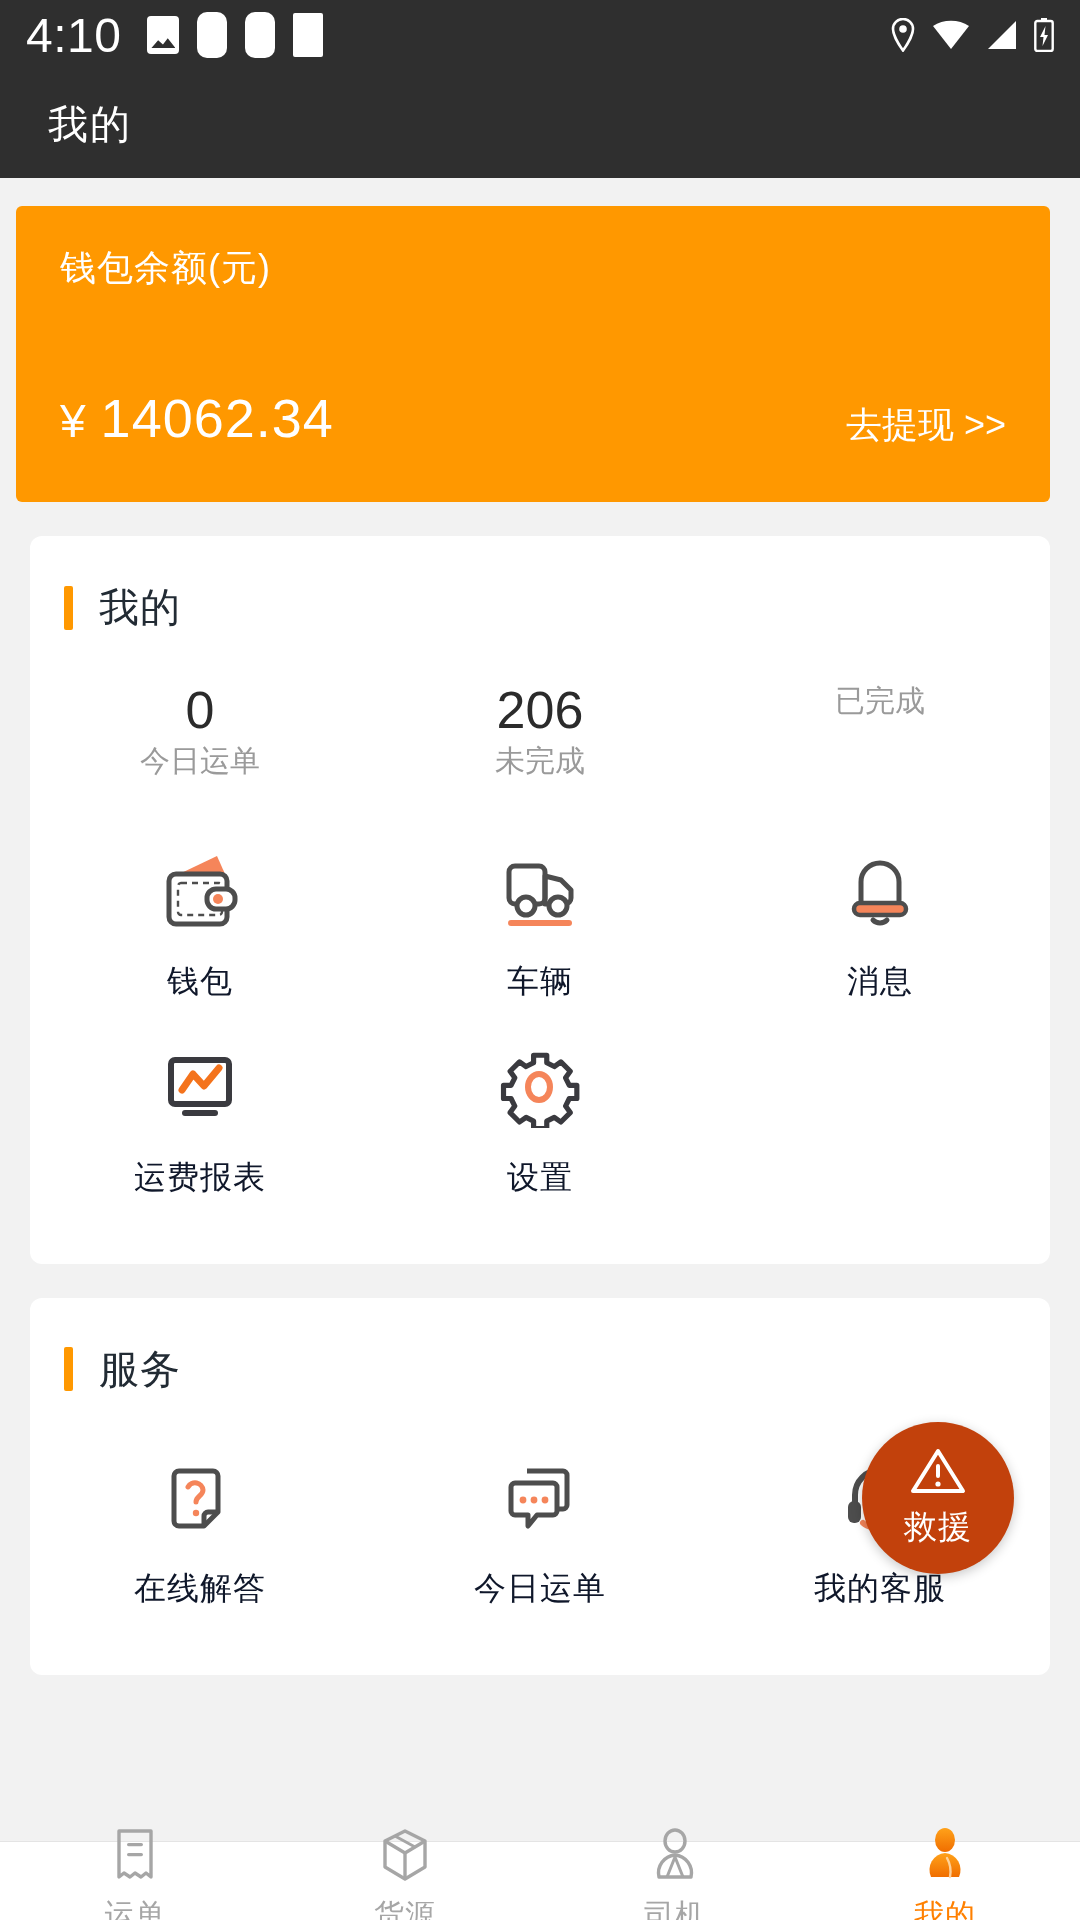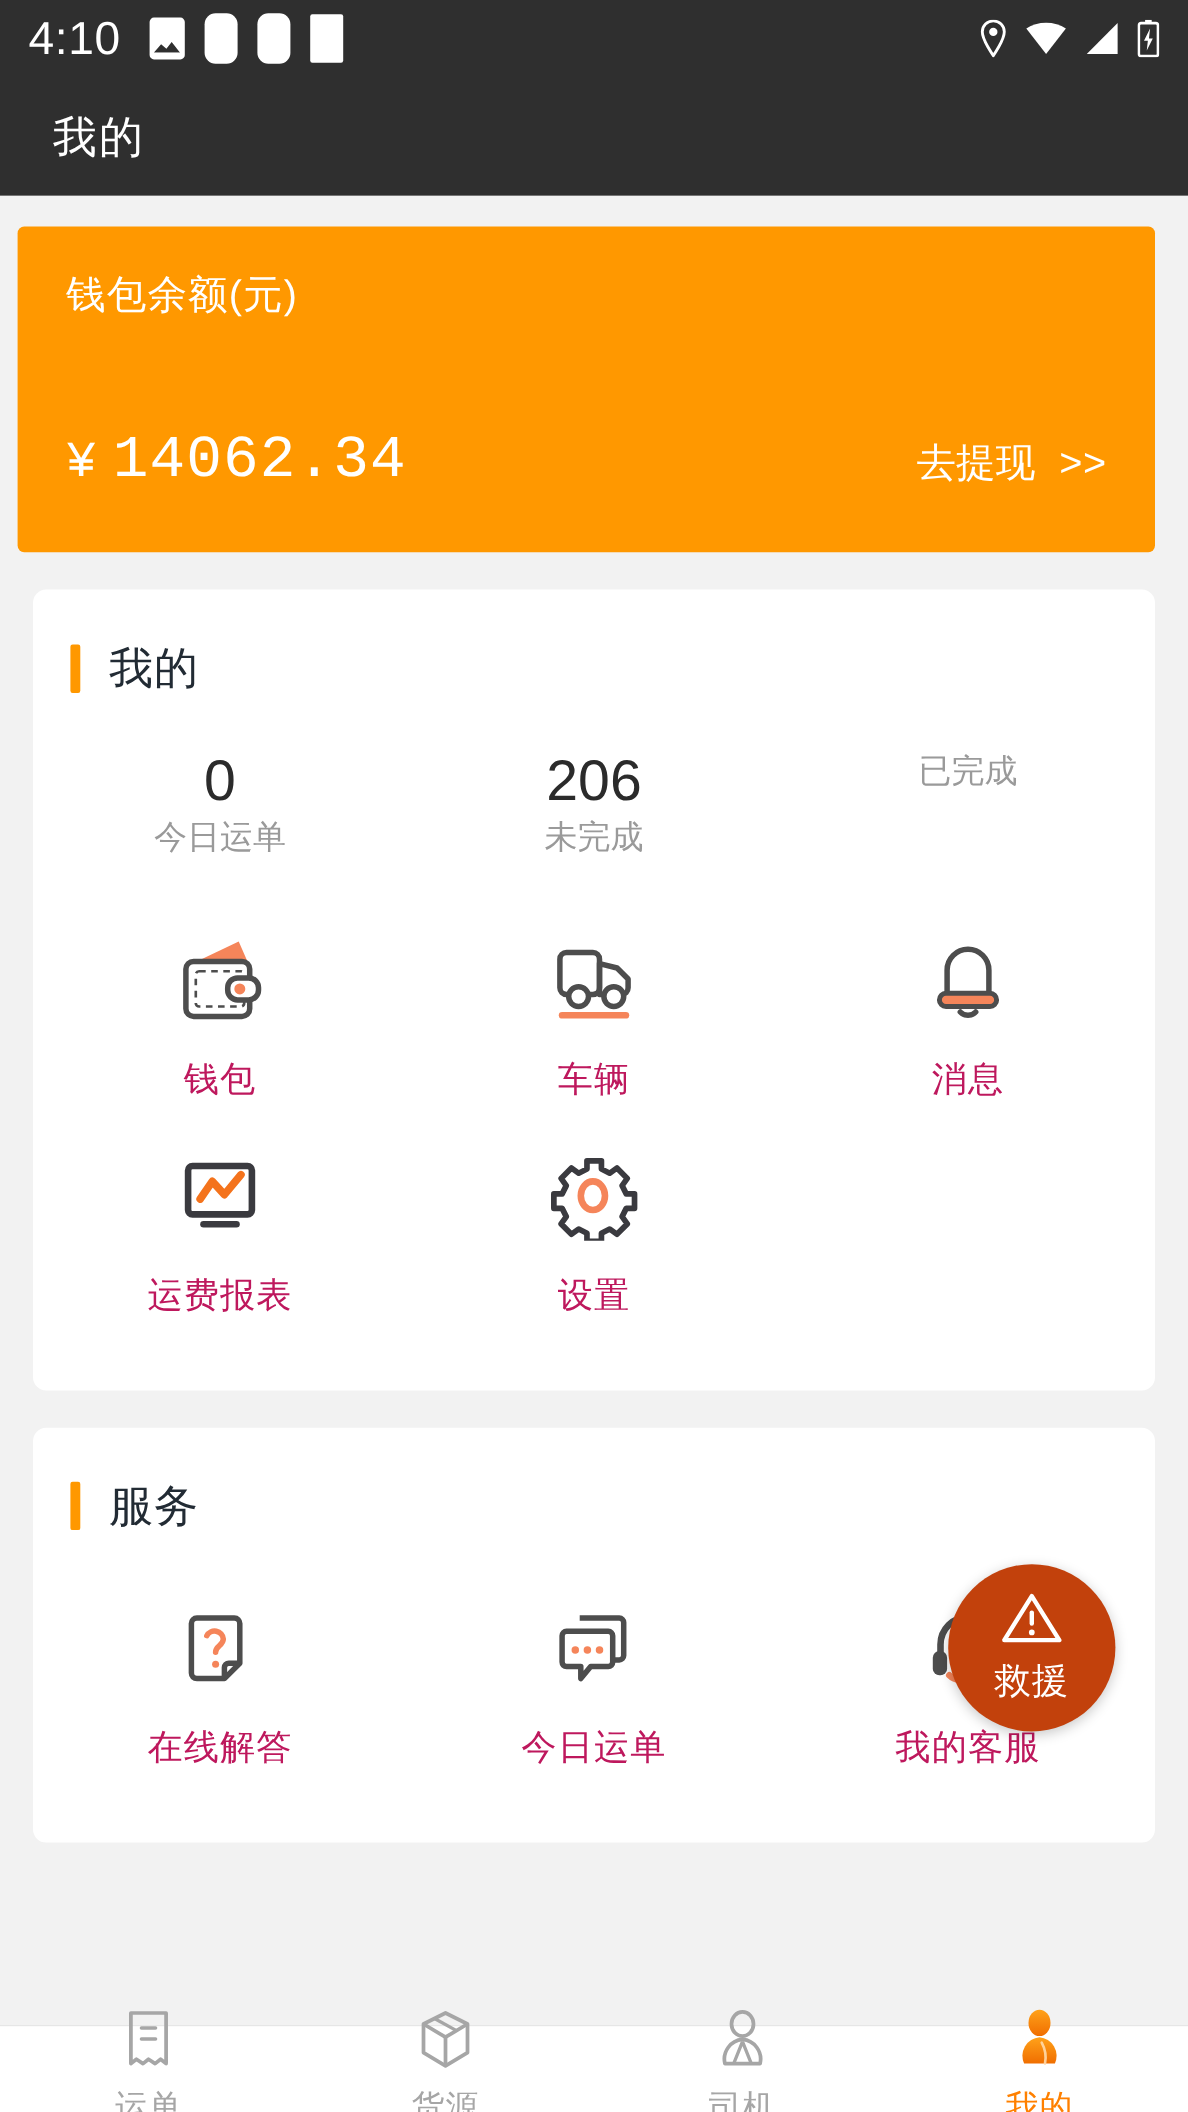--- a/index.html
+++ b/index.html
@@ -9,21 +9,21 @@
     font-family:"Liberation Sans","DejaVu Sans",sans-serif;
     overflow:hidden;
   }
   .screen { position:relative; width:1080px; height:1920px; background:#F2F2F2; }
 
   
   .statusbar {
     height:70px; background:#2F2F2F; color:#fff;
     display:flex; align-items:center; padding:0 26px;
   }
-  .sb-time { font-size:42px; letter-spacing:0.5px; font-weight:400; }
+  .sb-time { font-size:48px; letter-spacing:0.5px; font-weight:400; }
   .sb-left-icons { display:flex; align-items:center; gap:18px; margin-left:26px; }
   .sb-img-icon { width:32px; height:38px; background:#fff; border-radius:4px; position:relative; overflow:hidden;}
   .sb-img-icon::after{
     content:""; position:absolute; left:4px; right:4px; bottom:6px; height:12px;
     background:#2F2F2F; clip-path:polygon(0% 100%,28% 35%,48% 70%,68% 18%,100% 100%);
   }
   .sb-blk { background:#fff; }
   .sb-blk.r1 { width:30px; height:46px; border-radius:10px; }
   .sb-blk.r2 { width:30px; height:46px; border-radius:10px; }
   .sb-blk.r3 { width:30px; height:44px; border-radius:2px; }
@@ -39,21 +39,21 @@
   .content { position:absolute; top:178px; left:0; right:0; bottom:110px; background:#F2F2F2; overflow:hidden; }
 
   
   .wallet {
     margin:28px 30px 0 16px; background:#FF9800; border-radius:6px;
     height:296px; padding:38px 44px 0 44px; position:relative; color:#fff;
   }
   .wallet-label { font-size:36px; letter-spacing:1px; }
   .wallet-row {
     position:absolute; left:44px; right:44px; bottom:52px;
-    display:flex; align-items:baseline; justify-content:space-between;font-family:Liberation Mono, monospace;
+    display:flex; align-items:baseline; justify-content:space-between;
   }
   .wallet-amount { font-size:54px; font-weight:400; letter-spacing:1px; white-space:nowrap; }
   .wallet-amount .yen { font-size:46px; margin-right:14px; }
   .wallet-link { font-size:36px; white-space:nowrap; }
 
   
   .card { margin:34px 30px 0 30px; background:#fff; border-radius:12px; position:relative; }
   .card-head { display:flex; align-items:center; padding:44px 0 0 34px; }
   .card-head .bar { width:9px; height:44px; background:#FF9800; border-radius:2px; }
   .card-head .title { margin-left:26px; font-size:40px; color:#222B34; letter-spacing:1px; }
@@ -61,21 +61,21 @@
   
   .stats { display:flex; padding:46px 0 8px 0; }
   .stat { flex:1; text-align:center; }
   .stat-num { font-size:52px; color:#2B2B2B; line-height:1.15; }
   .stat-lab { font-size:30px; color:#9A9A9A; }
 
   
   .grid { display:flex; flex-wrap:wrap; padding:36px 0 46px 0; }
   .cell { width:33.3333%; display:flex; flex-direction:column; align-items:center; padding:22px 0 18px 0; }
   .cell .glyph { height:86px; display:flex; align-items:center; justify-content:center; }
-  .cell .lab { margin-top:26px; font-size:32px; color:#be185d; letter-spacing:1px; }
+  .cell .lab { margin-top:26px; font-size:32px; color:#0f172a; letter-spacing:1px; }
   .cell.empty { visibility:hidden; }
 
   
   .fab {
     position:absolute; right:36px; width:152px; height:152px; border-radius:50%;
     background:#c2410c; color:#fff; display:flex; flex-direction:column;
     align-items:center; justify-content:center; box-shadow:0 3px 12px rgba(0,0,0,.22);
     z-index:30;
   }
   .fab .fab-lab { font-size:33px; margin-top:4px; letter-spacing:1px; }

